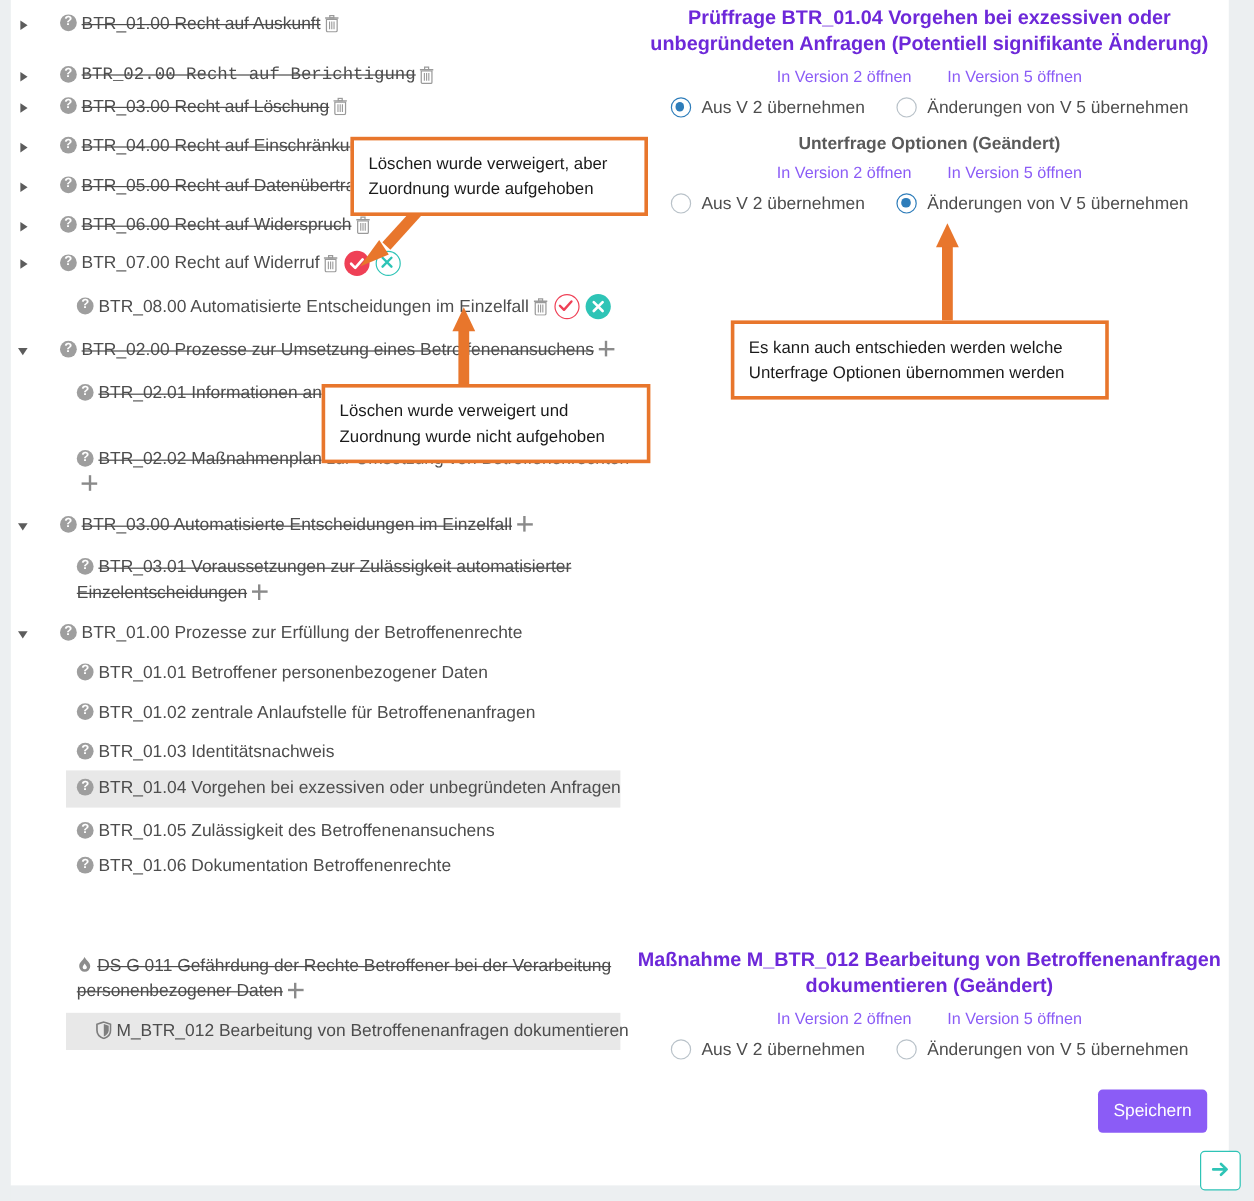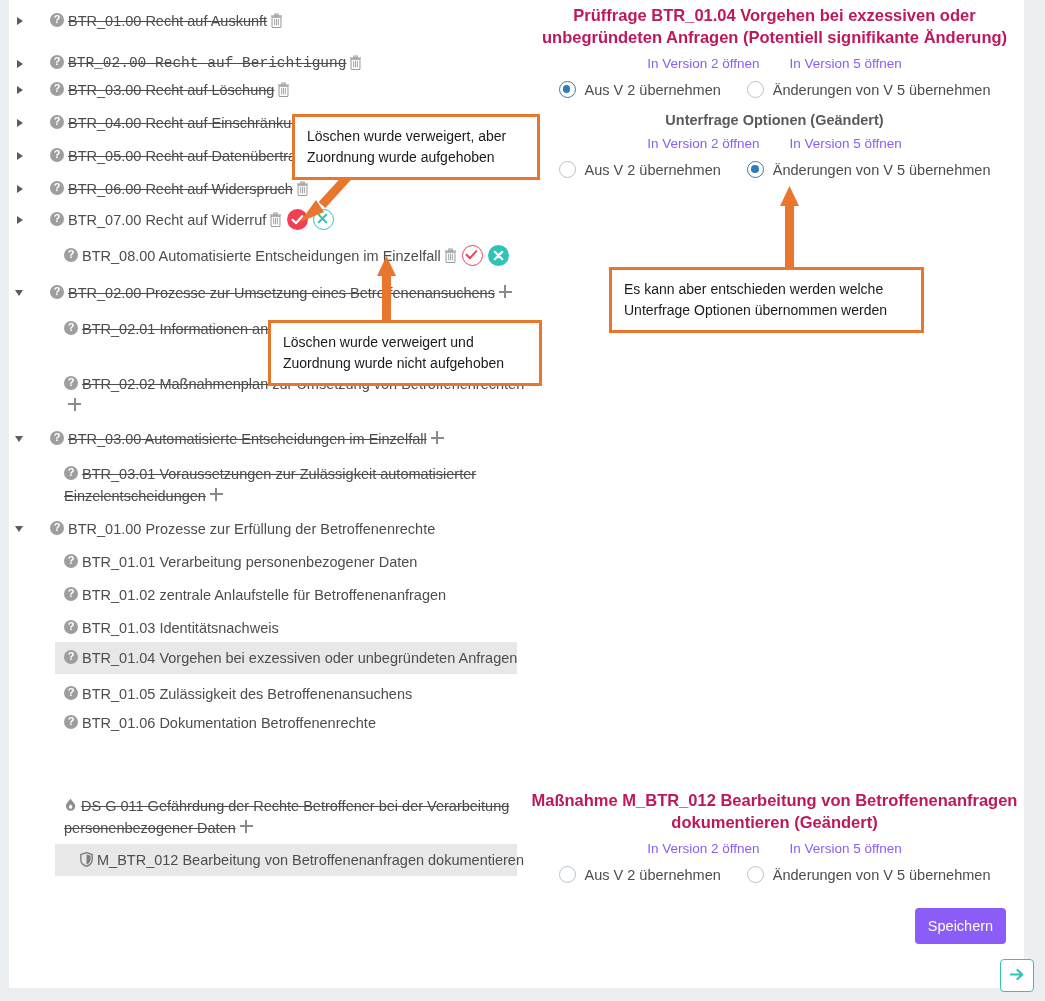--- a/index.html
+++ b/index.html
@@ -87,21 +87,21 @@
   .act.filled-teal { background:#2ec4b6; }
   .act.out-teal { background:#fff; border:1.8px solid #2ec4b6; }
   .act svg { position:absolute; left:0; top:0; }
 
   
   #right { position:absolute; left:525px; top:0; width:499px; height:988px; }
   .panel { position:absolute; left:0; width:499px; text-align:center; }
   .panel h2 {
     margin:0; padding:0;
     font-size:16.5px; line-height:22px; font-weight:bold;
-    color:#be185d;
+    color:#6d28d9;
   }
   .verlinks { margin-top:7px; font-size:13.5px; line-height:18px; }
   .verlinks a {
     color:#8b5cf6; text-decoration:none; cursor:pointer;
     display:inline-block;
   }
   .verlinks a + a { margin-left:26px; }
   .radiorow {
     margin-top:8px;
     display:flex; justify-content:center; align-items:center;
@@ -218,21 +218,21 @@
             <path d="M5.6 10.8 L9 14.2 L15.2 7.2" fill="none" stroke="#ef4056" stroke-width="2" stroke-linecap="round" stroke-linejoin="round"></path>
           </svg></span><span class="act filled-teal"><svg width="21" height="21" viewBox="0 0 21 21">
             <path d="M6.8 6.8 L14.2 14.2 M14.2 6.8 L6.8 14.2" stroke="#fff" stroke-width="2.2" stroke-linecap="round"></path>
           </svg></span></div>
       <div class="node strike" style="left: 41px; top: 282px; width: 470px; padding: 0px 0px 0px 9px;"><span class="caret open" style="left:-26px;top:0"></span><span class="qicon"></span><span class="lbl">BTR_02.00 Prozesse zur Umsetzung eines Betroffenenansuchens</span><span class="plus"></span></div>
       <div class="node strike wrap" style="left: 55px; top: 318px; width: 470px; padding: 0px 0px 0px 9px;"><span class="qicon"></span><span class="lbl">BTR_02.01 Informationen an Betroffene bei Betroffenenansuchen</span><span class="plus"></span></div>
       <div class="node strike wrap" style="left: 55px; top: 373px; width: 470px; padding: 0px 0px 0px 9px;"><span class="qicon"></span><span class="lbl">BTR_02.02 Maßnahmenplan zur Umsetzung von Betroffenenrechten</span><span class="plus"></span></div>
       <div class="node strike" style="left: 41px; top: 428px; width: 470px; padding: 0px 0px 0px 9px;"><span class="caret open" style="left:-26px;top:0"></span><span class="qicon"></span><span class="lbl">BTR_03.00 Automatisierte Entscheidungen im Einzelfall</span><span class="plus"></span></div>
       <div class="node strike wrap" style="left: 55px; top: 463px; width: 470px; padding: 0px 0px 0px 9px;"><span class="qicon"></span><span class="lbl">BTR_03.01 Voraussetzungen zur Zulässigkeit automatisierter Einzelentscheidungen</span><span class="plus"></span></div>
       <div class="node" style="left: 41px; top: 518px; width: 470px; padding: 0px 0px 0px 9px;"><span class="caret open" style="left:-26px;top:0"></span><span class="qicon"></span><span class="lbl">BTR_01.00 Prozesse zur Erfüllung der Betroffenenrechte</span></div>
-      <div class="node" style="left: 55px; top: 551px; width: 470px; padding: 0px 0px 0px 9px;"><span class="qicon"></span><span class="lbl">BTR_01.01 Verarbeitung personenbezogener Daten</span></div>
+      <div class="node" style="left: 55px; top: 551px; width: 470px; padding: 0px 0px 0px 9px;"><span class="qicon"></span><span class="lbl">BTR_01.01 Betroffener personenbezogener Daten</span></div>
       <div class="node" style="left: 55px; top: 584px; width: 470px; padding: 0px 0px 0px 9px;"><span class="qicon"></span><span class="lbl">BTR_01.02 zentrale Anlaufstelle für Betroffenenanfragen</span></div>
       <div class="node" style="left: 55px; top: 617px; width: 470px; padding: 0px 0px 0px 9px;"><span class="qicon"></span><span class="lbl">BTR_01.03 Identitätsnachweis</span></div>
       <div class="node sel" style="left: 55px; top: 642px; width: 462px; padding: 5px 0px 5px 9px;"><span class="qicon"></span><span class="lbl">BTR_01.04 Vorgehen bei exzessiven oder unbegründeten Anfragen</span></div>
       <div class="node" style="left: 55px; top: 683px; width: 470px; padding: 0px 0px 0px 9px;"><span class="qicon"></span><span class="lbl">BTR_01.05 Zulässigkeit des Betroffenenansuchens</span></div>
       <div class="node" style="left: 55px; top: 712px; width: 470px; padding: 0px 0px 0px 9px;"><span class="qicon"></span><span class="lbl">BTR_01.06 Dokumentation Betroffenenrechte</span></div>
       <div class="node strike wrap" style="left: 55px; top: 795px; width: 470px; padding: 0px 0px 0px 9px;"><span class="flameicon"><svg width="13" height="15" viewBox="0 0 13 15">
             <path d="M6.5 0.5 C5 3.5 2 4.8 2 8.2 a4.6 4.6 0 0 0 9.2 0 C11.2 5.2 8.4 4 6.5 0.5 z" fill="#8d8d8d"></path>
             <path d="M6.6 6 C5.9 7.4 4.9 8 4.9 9.4 a1.8 1.8 0 0 0 3.5 0 C8.4 8.2 7.4 7.4 6.6 6 z" fill="#ffffff"></path>
           </svg></span><span class="lbl">DS G 011 Gefährdung der Rechte Betroffener bei der Verarbeitung personenbezogener Daten</span><span class="plus"></span></div>
       <div class="node sel" style="left: 55px; top: 844px; width: 462px; padding: 5px 0px 5px 25px;"><span class="shieldicon"><svg width="13" height="15" viewBox="0 0 13 15">
@@ -328,17 +328,17 @@
     <div>Löschen wurde verweigert, aber</div>
     <div>Zuordnung wurde aufgehoben</div>
   </div>
 
   <div class="callout" style="left:268px; top:320px; width:274px;">
     <div>Löschen wurde verweigert und</div>
     <div>Zuordnung wurde nicht aufgehoben</div>
   </div>
 
   <div class="callout" style="left:609px; top:267px; width:315px;">
-    <div>Es kann aber entschieden werden welche</div>
+    <div>Es kann auch entschieden werden welche</div>
     <div>Unterfrage Optionen übernommen werden</div>
   </div>
 
 </div>
 
 </body></html>

